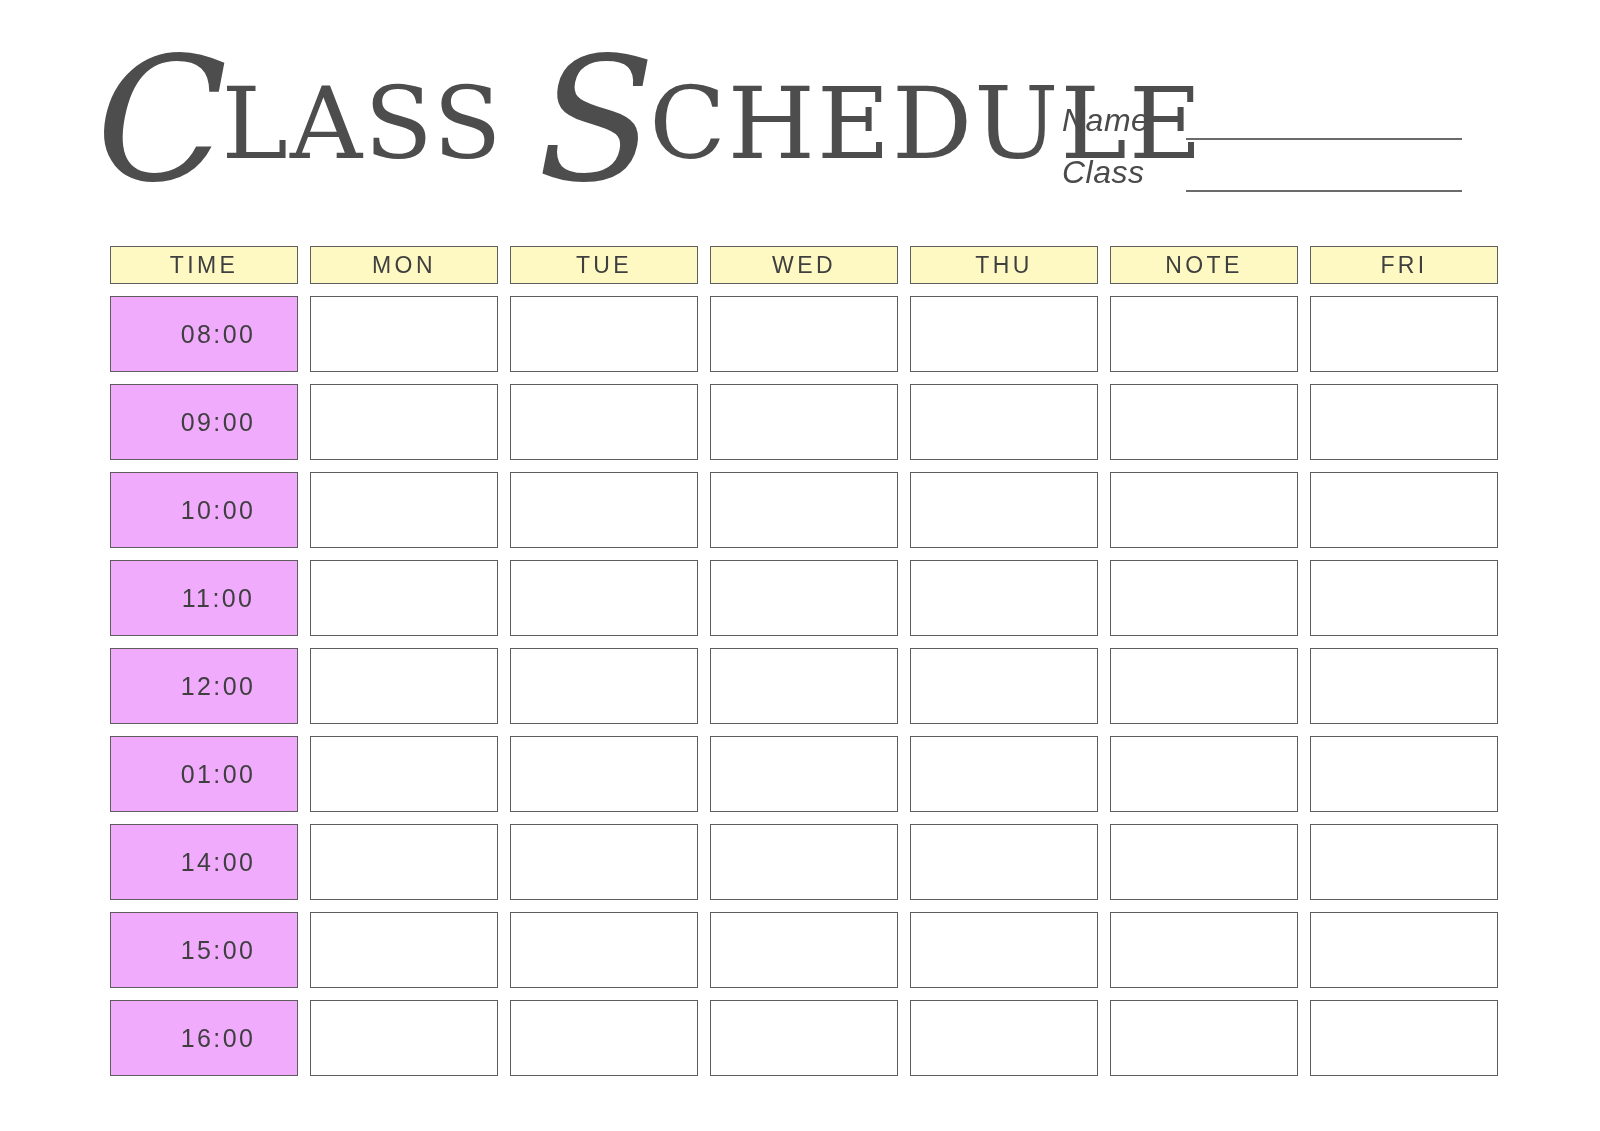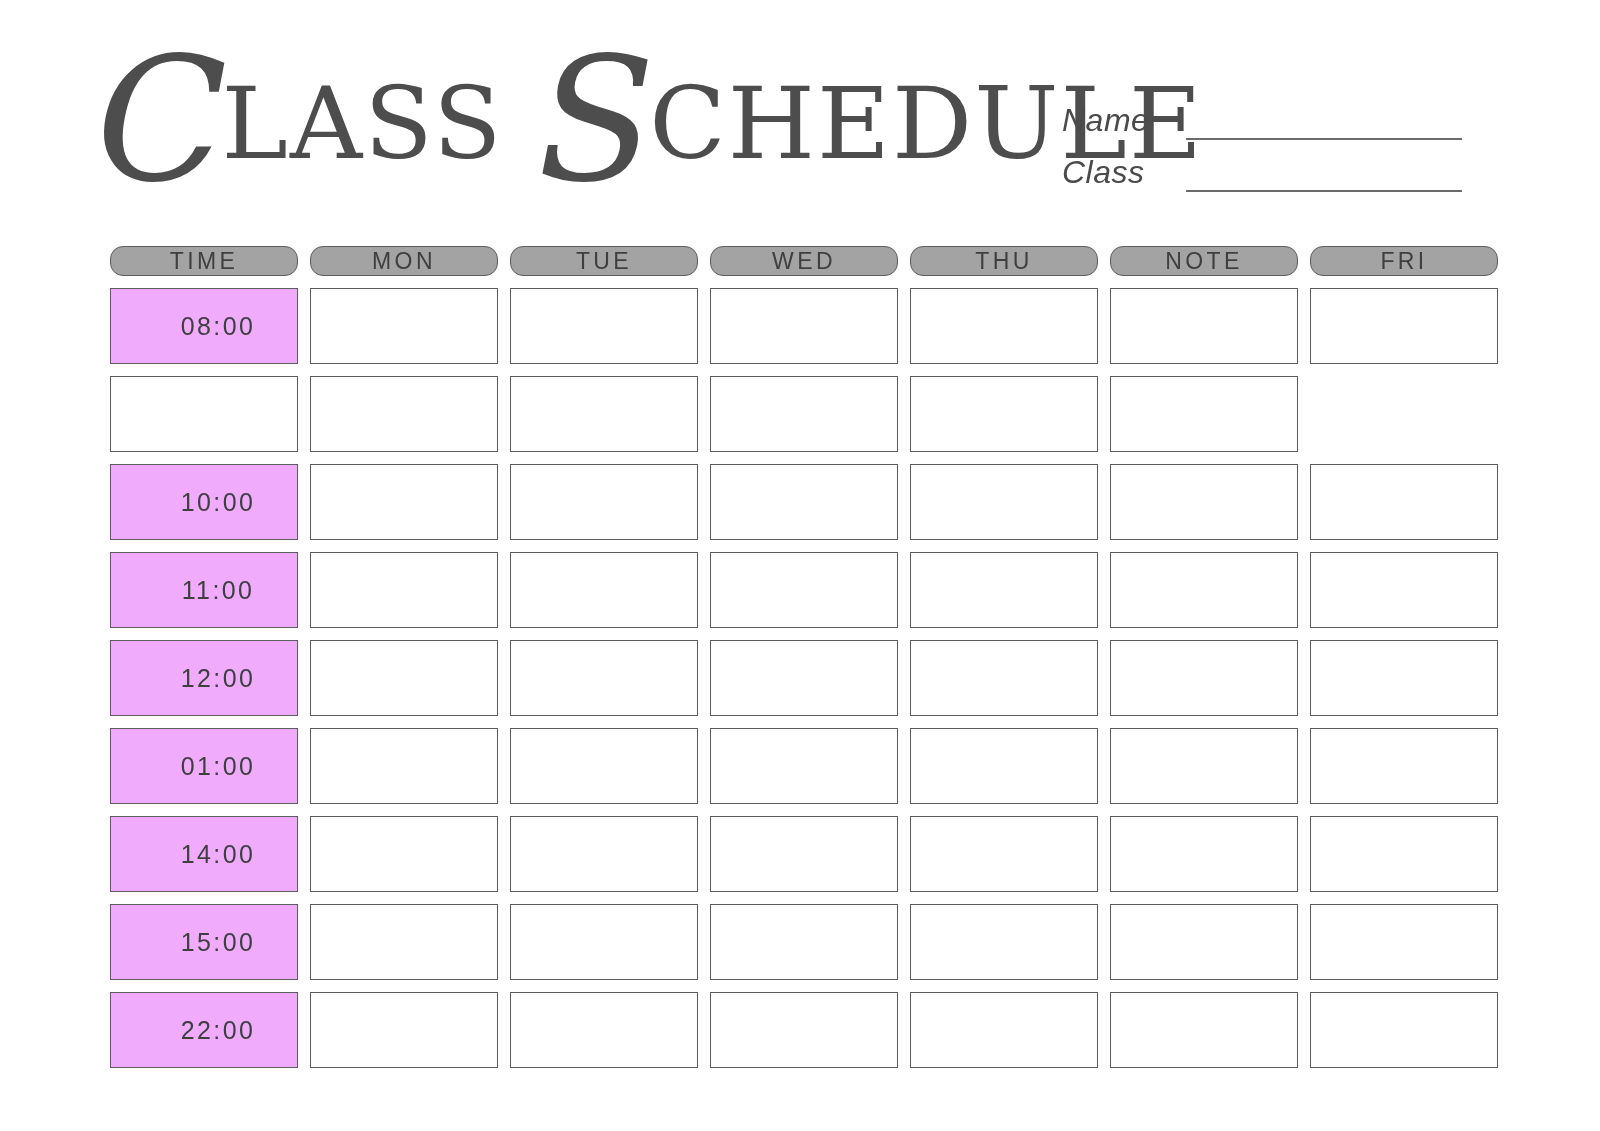--- a/index.html
+++ b/index.html
@@ -91,30 +91,29 @@
   }
 
   .cell {
     box-sizing: border-box;
     border: 1px solid #5d5d5d;
     background: #ffffff;
     height: 76px;
   }
 
   .head-cell {
-    height: 30px;
-    background: #a3a3a3;
+    height: 38px;
+    background: #fef9c3;
     display: flex;
     align-items: center;
     justify-content: center;
     font-size: 23px;
     letter-spacing: 3.4px;
     color: #3f3f3f;
     font-weight: 500;
-    border-radius: 13px;
   }
 
   .time-cell {
     background: #f0abfc;
     display: flex;
     align-items: center;
     justify-content: center;
     font-size: 25px;
     letter-spacing: 2.4px;
     color: #3f3f3f;
@@ -162,20 +161,21 @@
     <div class="cell time-cell col-time">08:00</div>
     <div class="cell col-day"></div>
     <div class="cell col-day"></div>
     <div class="cell col-day"></div>
     <div class="cell col-day"></div>
     <div class="cell col-day"></div>
     <div class="cell col-day"></div>
   </div>
 
   <div class="grid-row">
+    <div class="cell time-cell col-time">09:00</div>
     <div class="cell col-day"></div>
     <div class="cell col-day"></div>
     <div class="cell col-day"></div>
     <div class="cell col-day"></div>
     <div class="cell col-day"></div>
     <div class="cell col-day"></div>
   </div>
 
   <div class="grid-row">
     <div class="cell time-cell col-time">10:00</div>
@@ -231,21 +231,21 @@
     <div class="cell time-cell col-time">15:00</div>
     <div class="cell col-day"></div>
     <div class="cell col-day"></div>
     <div class="cell col-day"></div>
     <div class="cell col-day"></div>
     <div class="cell col-day"></div>
     <div class="cell col-day"></div>
   </div>
 
   <div class="grid-row">
-    <div class="cell time-cell col-time">22:00</div>
+    <div class="cell time-cell col-time">16:00</div>
     <div class="cell col-day"></div>
     <div class="cell col-day"></div>
     <div class="cell col-day"></div>
     <div class="cell col-day"></div>
     <div class="cell col-day"></div>
     <div class="cell col-day"></div>
   </div>
 
 </div>
 

